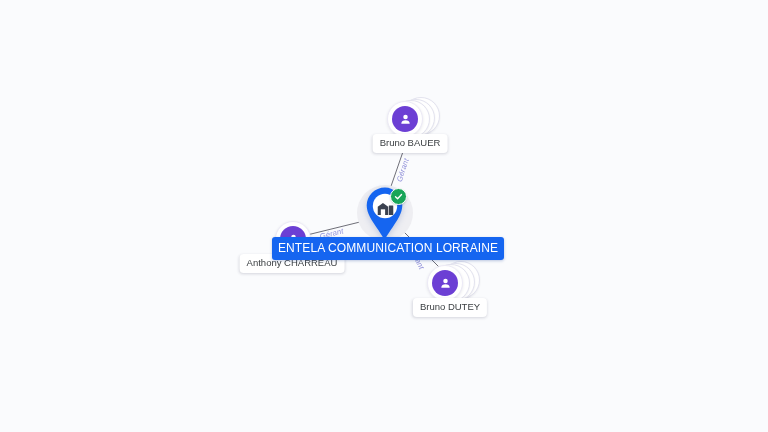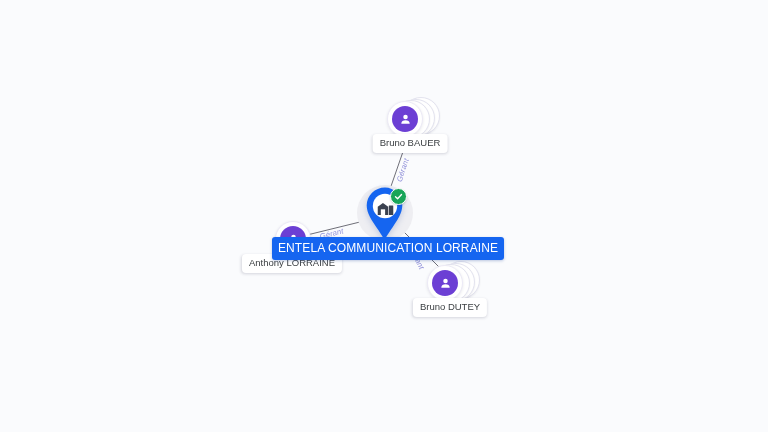--- a/index.html
+++ b/index.html
@@ -205,21 +205,21 @@
     <div class="person-avatar-wrap" style="width:34px;">
       <div class="avatar-circle">
         <div class="avatar-inner">
           <svg width="15" height="15" viewBox="0 0 24 24" fill="#ffffff">
             <circle cx="12" cy="8" r="3.6"></circle>
             <path d="M12 13.2c-3.9 0-6.6 2.1-6.6 4.3v1.1h13.2v-1.1c0-2.2-2.7-4.3-6.6-4.3z"></path>
           </svg>
         </div>
       </div>
     </div>
-    <div class="name-pill" style="top:37px; left:17px;">Anthony LORRAINE</div>
+    <div class="name-pill" style="top:37px; left:17px;">Anthony CHARREAU</div>
   </div>
 
   <div class="node" style="left:450px; top:284px;">
     <div class="person-avatar-wrap">
       <div class="stack-circle" style="left:15px; top:0px;"></div>
       <div class="stack-circle" style="left:10px; top:2px;"></div>
       <div class="stack-circle" style="left:5px; top:3px;"></div>
       <div class="avatar-circle">
         <div class="avatar-inner">
           <svg width="15" height="15" viewBox="0 0 24 24" fill="#ffffff">

